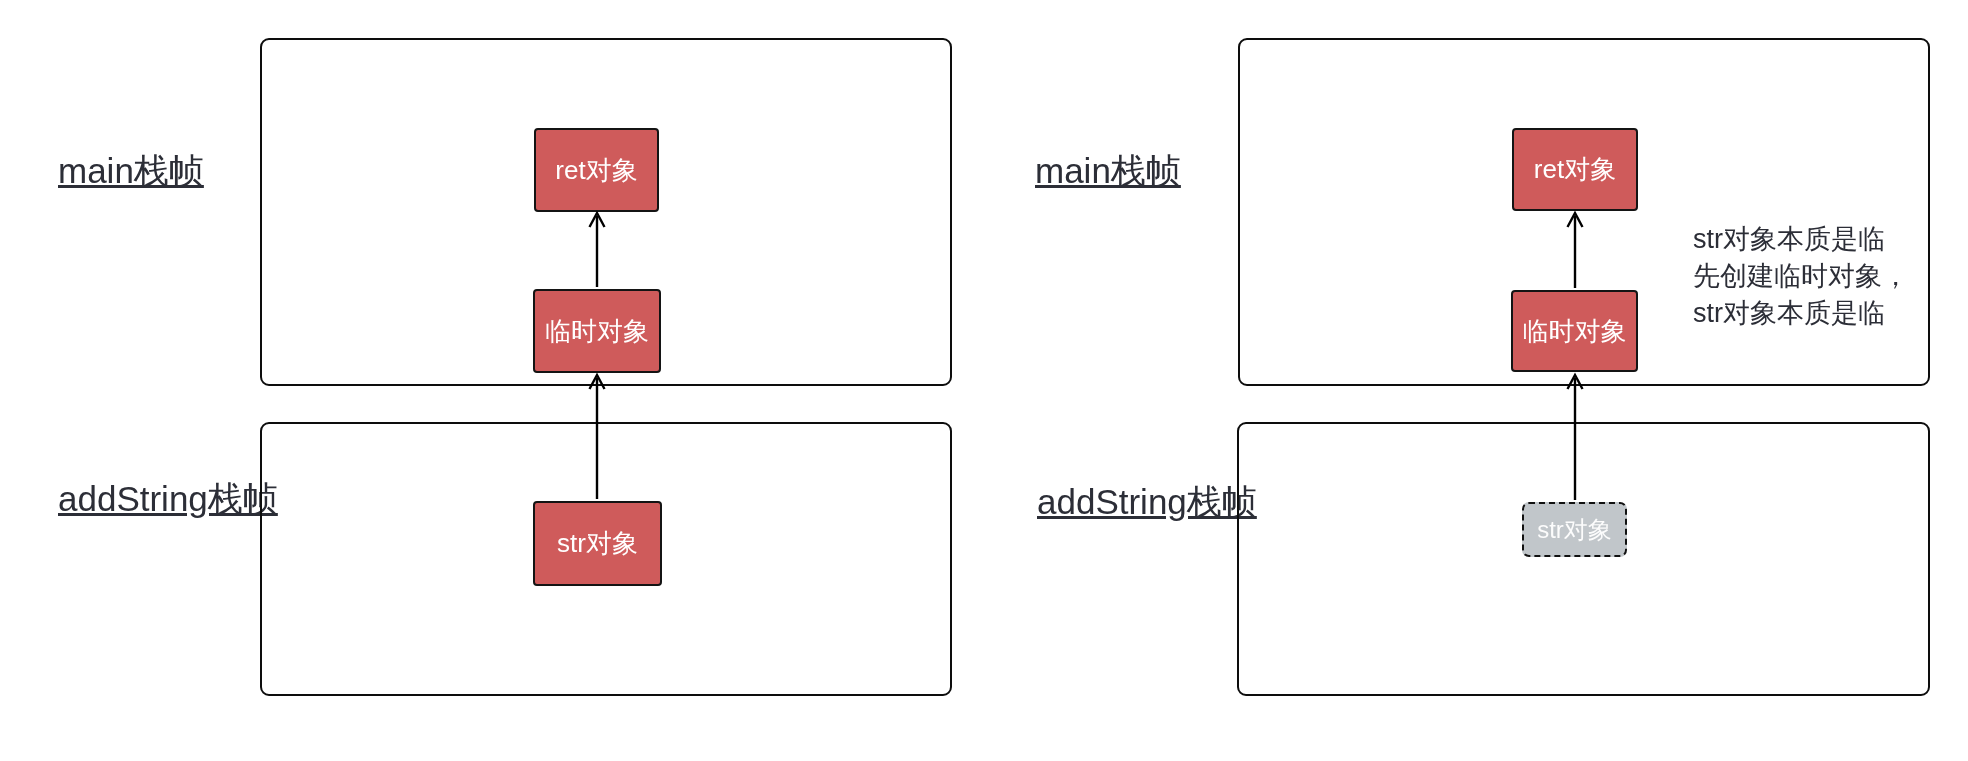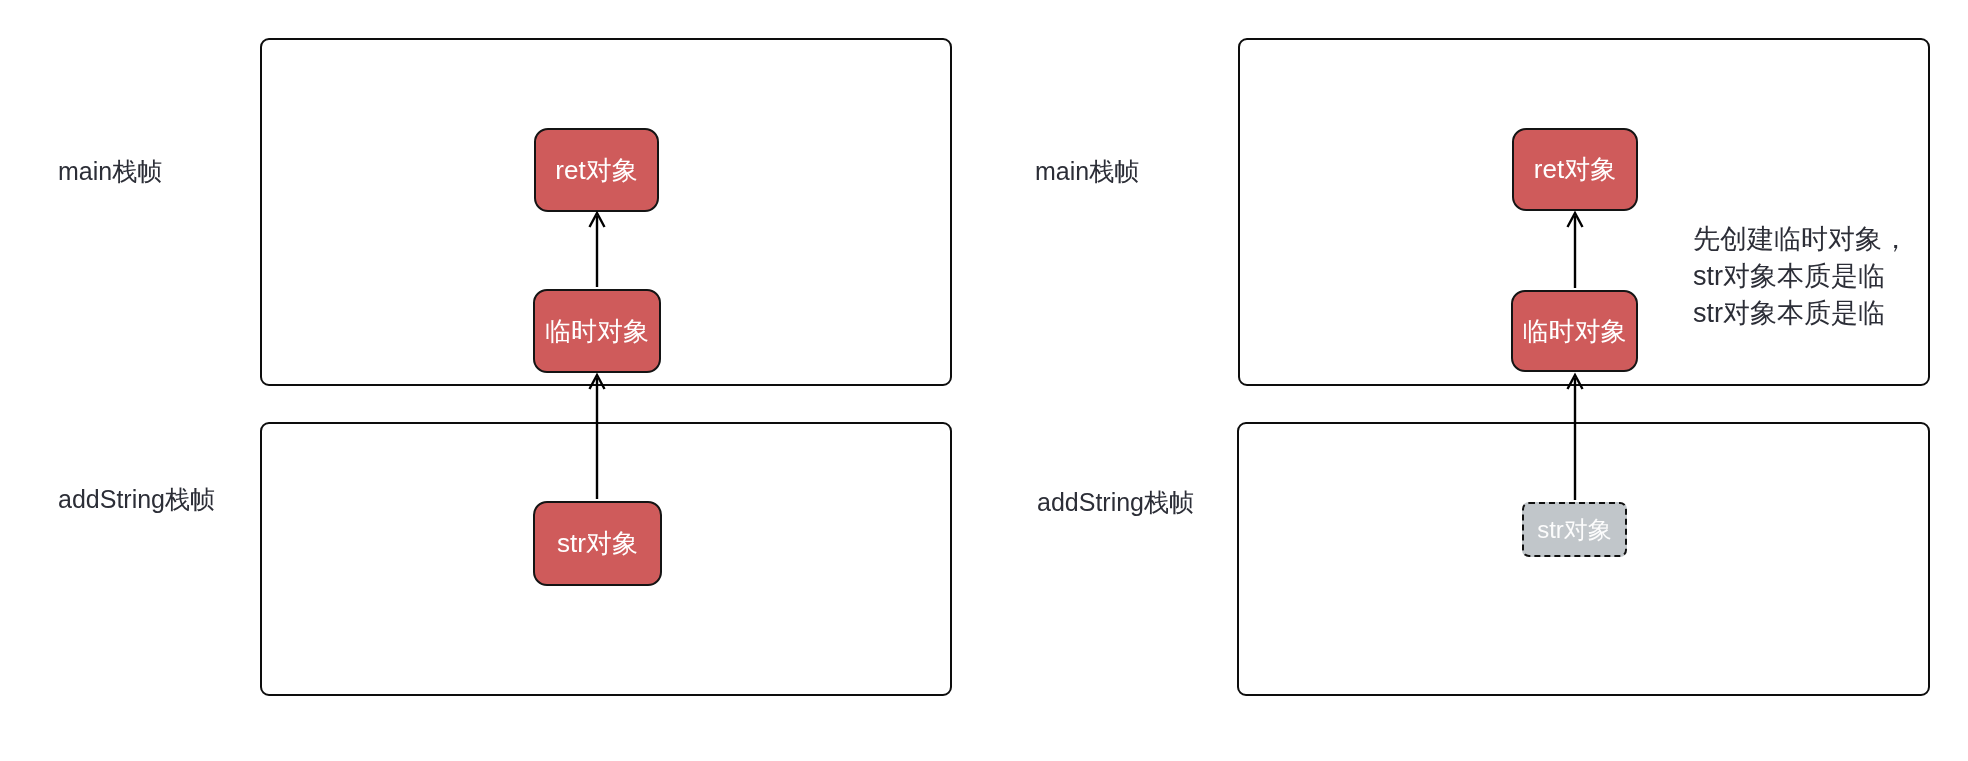--- a/index.html
+++ b/index.html
@@ -17,38 +17,39 @@
     border-radius: 9px;
     background: transparent;
   }
   #frame-main-left      { left: 260px;  top: 38px;  width: 688px; height: 344px; }
   #frame-addstring-left { left: 260px;  top: 422px; width: 688px; height: 270px; }
   #frame-main-right     { left: 1238px; top: 38px;  width: 688px; height: 344px; }
   #frame-addstring-right{ left: 1237px; top: 422px; width: 689px; height: 270px; }
 
   .side-label {
     position: absolute;
-    font-size: 25px;
+    font-size: 35px;
     line-height: 30px;
     color: #2c2e37;
     white-space: nowrap;
+    text-decoration: underline;
   }
   #label-main-left      { left: 58px;   top: 156px; }
   #label-addstring-left { left: 58px;   top: 484px; }
   #label-main-right     { left: 1035px; top: 156px; }
   #label-addstring-right{ left: 1037px; top: 487px; }
 
   .obj {
     position: absolute;
     display: flex;
     align-items: center;
     justify-content: center;
     background: #cf5b5b;
     border: 2.5px solid #141414;
-    border-radius: 14px;
+    border-radius: 4px;
     color: #ffffff;
     font-size: 26px;
     white-space: nowrap;
     box-sizing: border-box;
   }
   #ret-left  { left: 534px;  top: 128px; width: 125px; height: 84px; }
   #temp-left { left: 533px;  top: 289px; width: 128px; height: 84px; }
   #str-left  { left: 533px;  top: 501px; width: 129px; height: 85px; }
   #ret-right { left: 1512px; top: 128px; width: 126px; height: 83px; }
   #temp-right{ left: 1511px; top: 290px; width: 127px; height: 82px; }
@@ -107,22 +108,22 @@
 
   <div class="frame" id="frame-addstring-right"></div>
 
   <div class="obj" id="ret-right">ret对象</div>
 
   <div class="obj" id="temp-right">临时对象</div>
 
   <div class="obj" id="str-right">str对象</div>
 
   <div class="annotation">
+    <div>str对象本质是临</div>
     <div>先创建临时对象，</div>
-    <div>str对象本质是临</div>
     <div>str对象本质是临</div>
   </div>
 
   <svg class="arrow-overlay" viewBox="0 0 1968 761">
 
     <g>
       <line x1="597" y1="287" x2="597" y2="216" stroke="#000" stroke-width="2.4"></line>
       <path d="M589.5 227 L597 213 L604.5 227" fill="none" stroke="#000" stroke-width="2.4" stroke-linejoin="miter"></path>
     </g>
 

